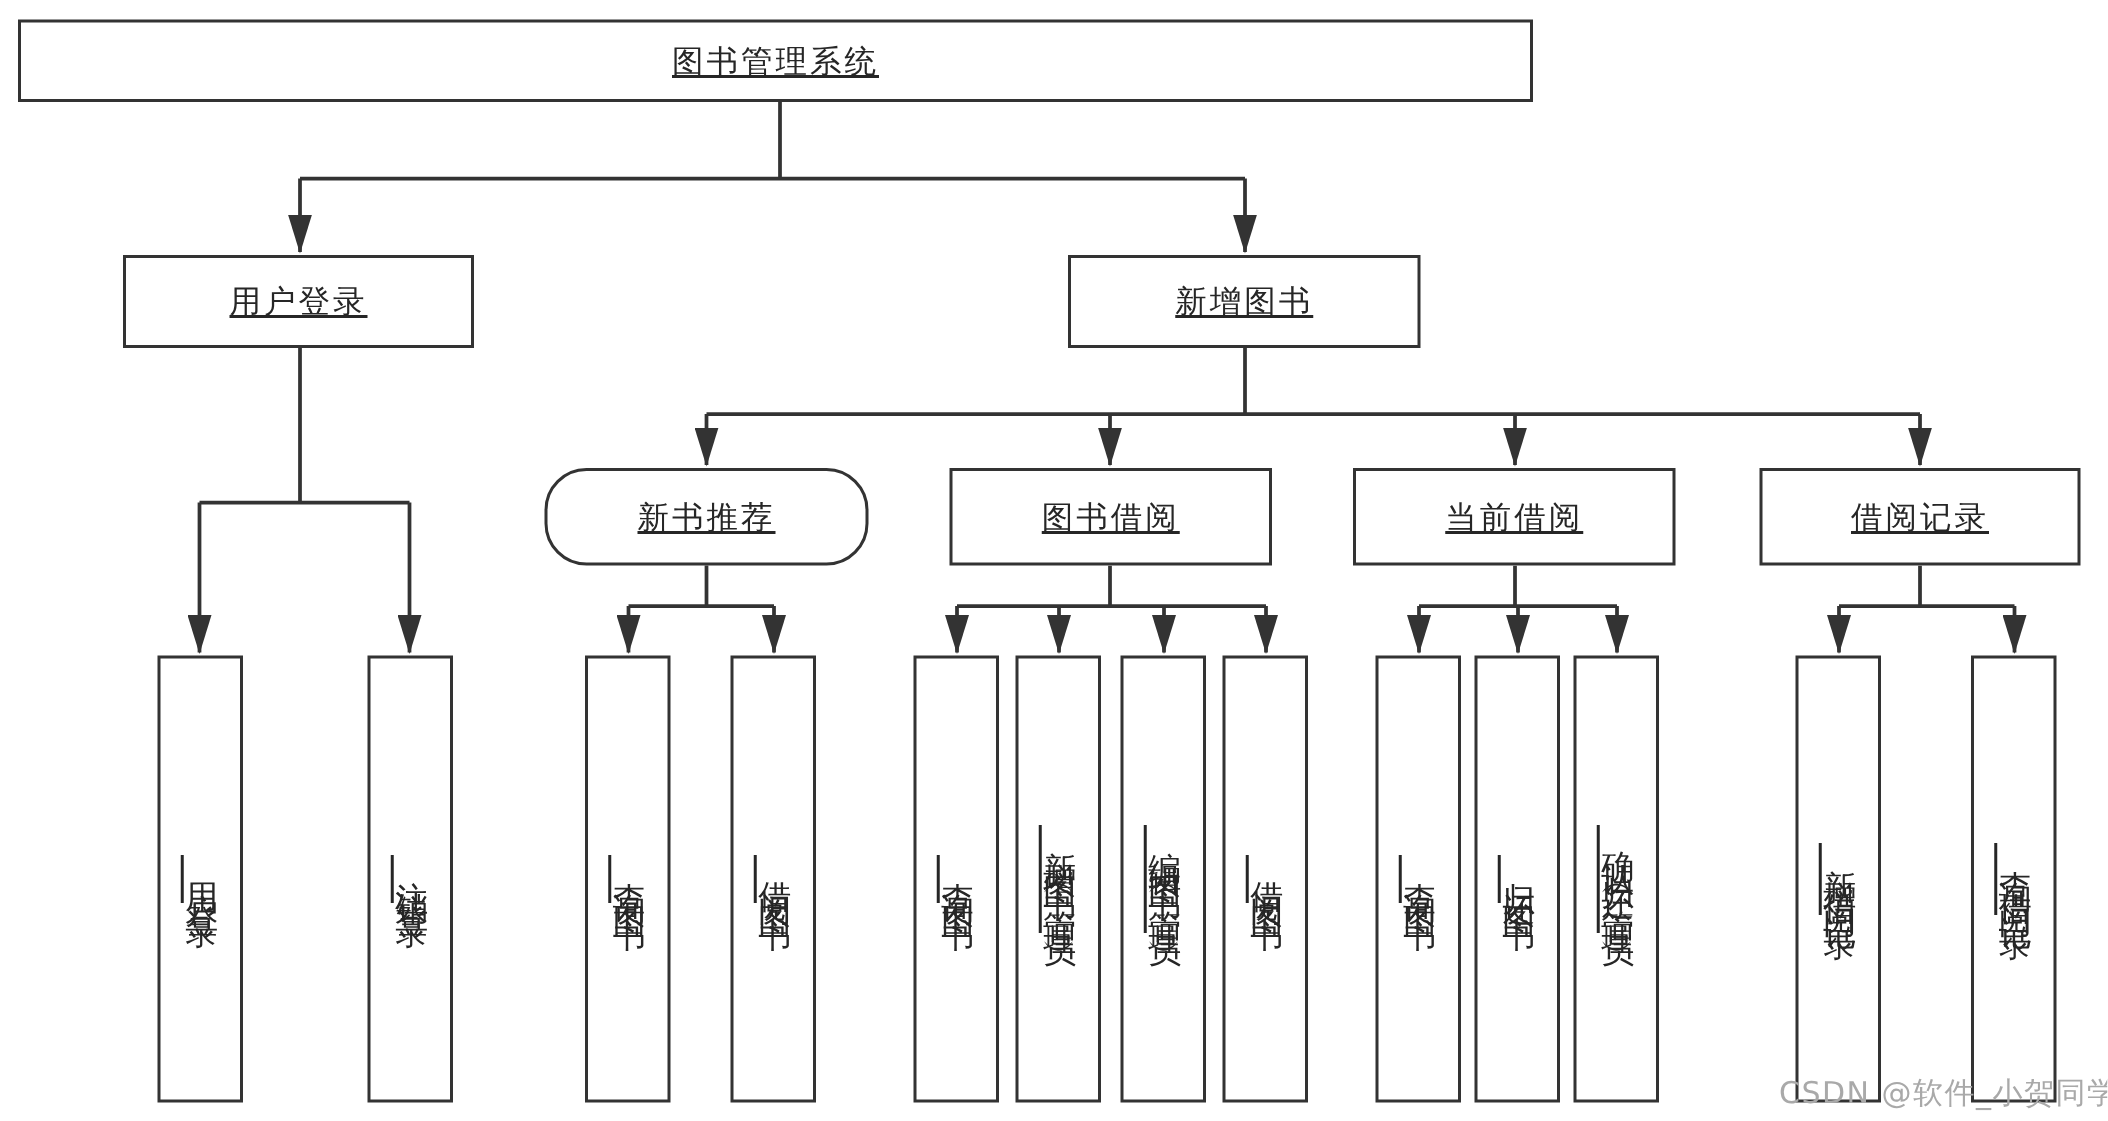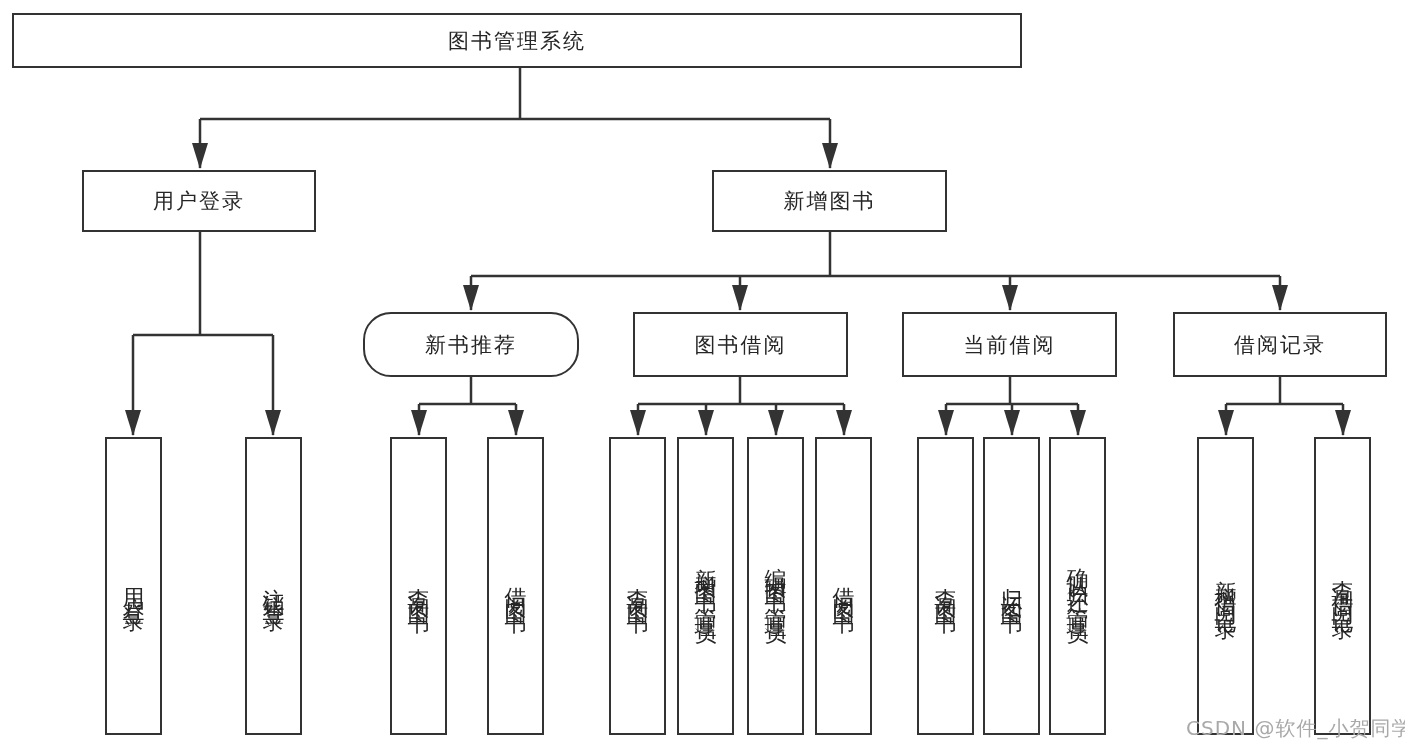--- a/index.html
+++ b/index.html
@@ -11,20 +11,21 @@
     overflow:hidden;
   }
   svg.conn{position:absolute;left:0;top:0;}
   .box{
     position:absolute;
     box-sizing:border-box;
     background:#ffffff;
     border:2.5px solid #333333;
     display:flex;align-items:center;justify-content:center;
     color:#262626;
+    text-decoration:underline;
   }
   .box.h span{font-size:21px;letter-spacing:2px;white-space:nowrap;}
   .box.v span{
     writing-mode:vertical-rl;
     text-orientation:mixed;
     font-size:22px;
     letter-spacing:8px;
     line-height:1;
   }
   

